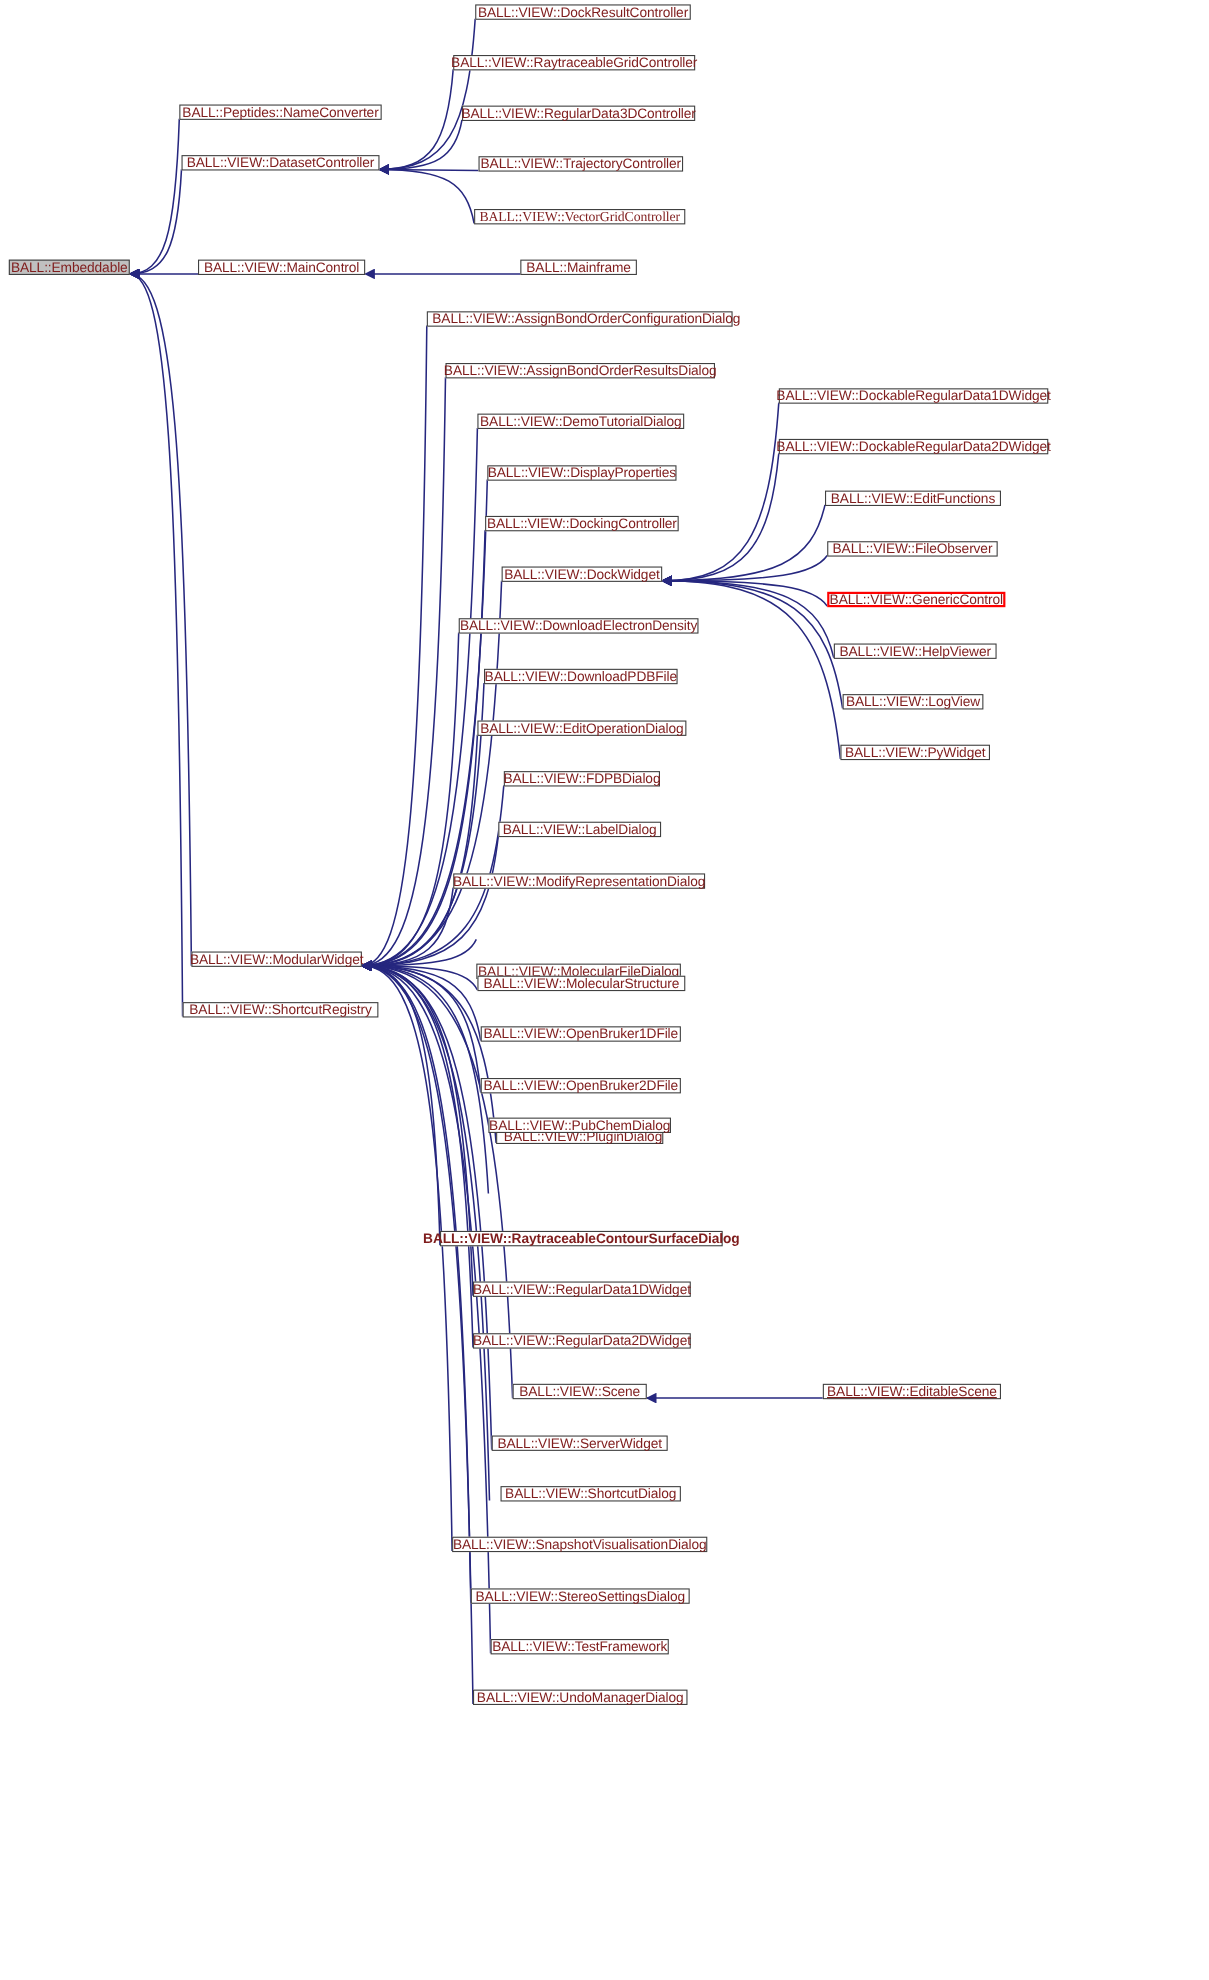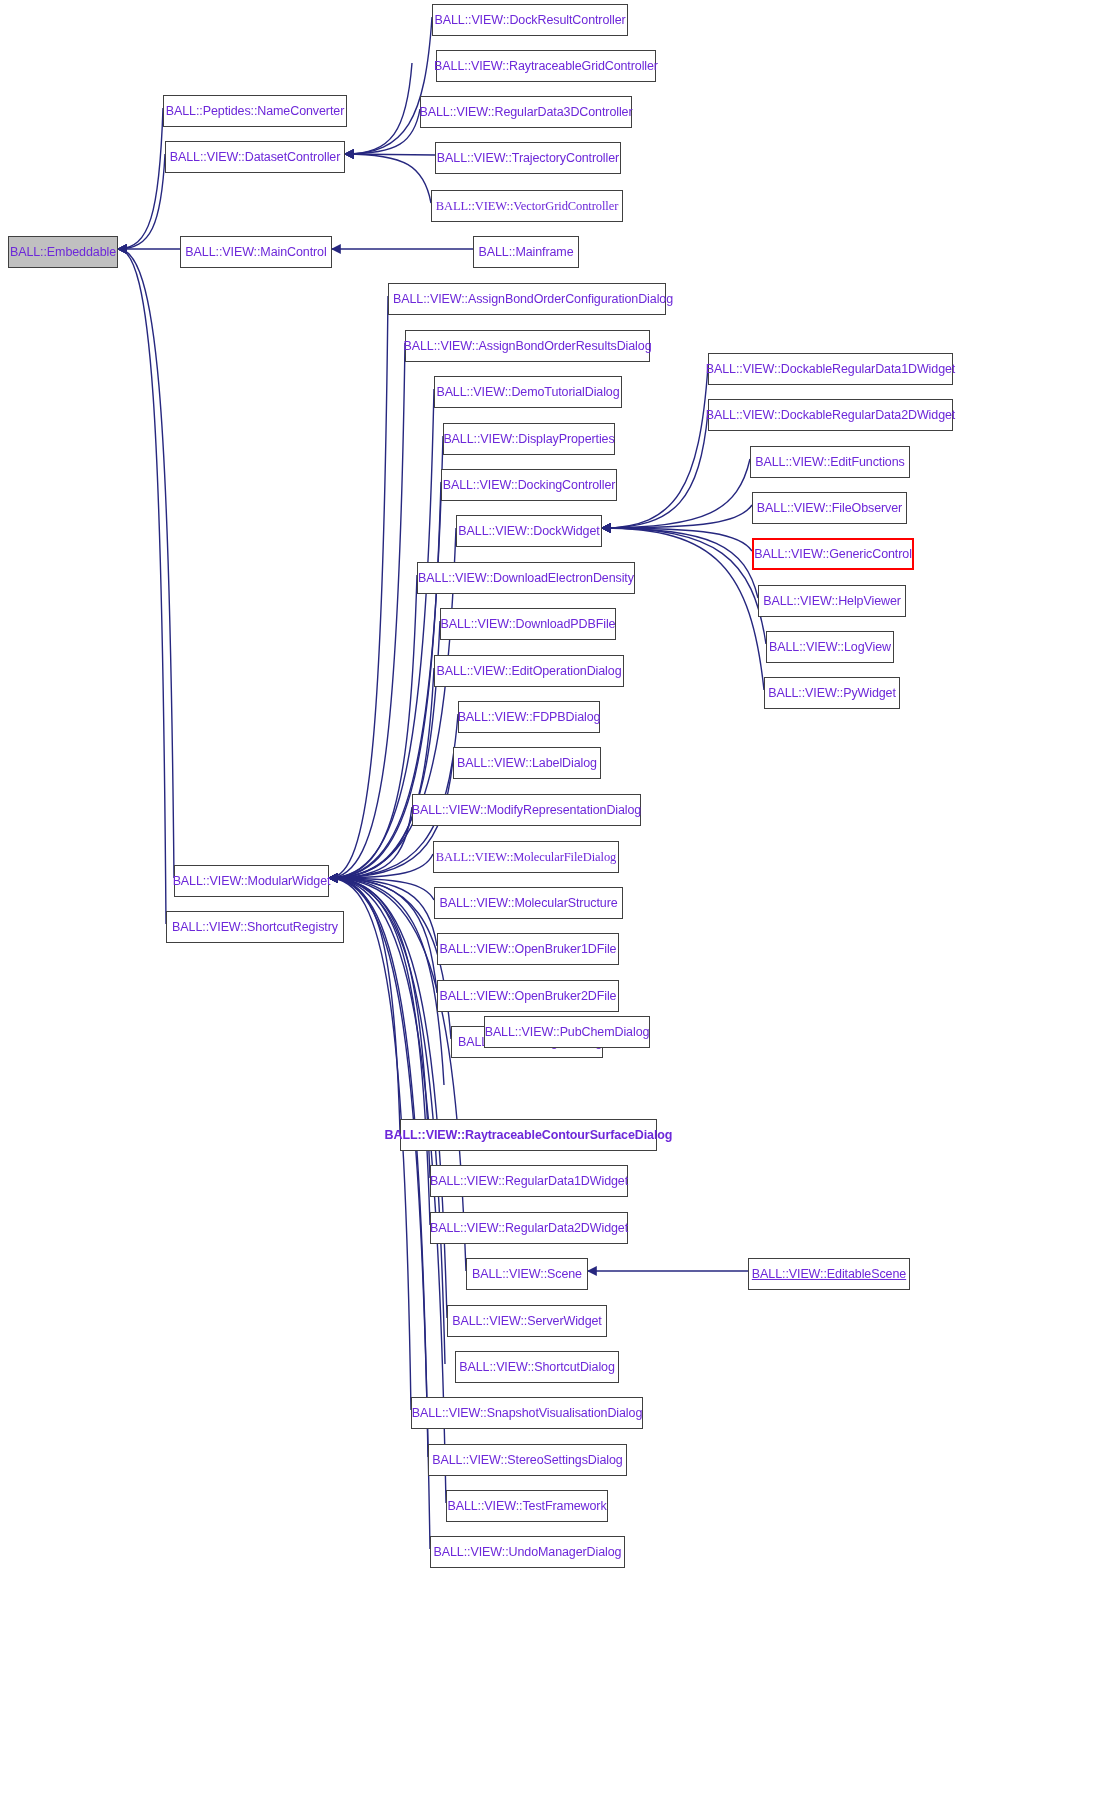--- a/index.html
+++ b/index.html
@@ -4,28 +4,28 @@
 <style>
   html,body{margin:0;padding:0;background:#ffffff;}
   body{font-family:"Liberation Sans","DejaVu Sans",sans-serif;}
   #canvas{position:relative;width:1099px;height:1800px;background:#fff;overflow:hidden;}
   svg#edges{position:absolute;left:0;top:0;width:1099px;height:1800px;pointer-events:none;}
   .node{
     position:absolute;
     box-sizing:border-box;
     border:1px solid #404040;
     background:#ffffff;
-    color:#6d28d9;
+    color:#7f1d1d;
     font-size:12.5px;
     line-height:1;
     display:flex;
     align-items:center;
     justify-content:center;
     white-space:nowrap;
-    height:32px;
+    height:14px;
     letter-spacing:-0.1px;
   }
   .node.root{ background:#c0c0c0; border-color:#404040; }
   .node.current{ border:2px solid #ff0000; }
 </style>
 </head>
 <body>
 
 <div id="canvas">
   <svg id="edges" xmlns="http://www.w3.org/2000/svg">
@@ -94,21 +94,21 @@
       </div>
       <div class="node" style="left: 165px; top: 141px; width: 180px;">
         <span>BALL::VIEW::DatasetController</span>
       </div>
       <div class="node" style="left: 180px; top: 236px; width: 152px;">
         <span>BALL::VIEW::MainControl</span>
       </div>
       <div class="node" style="left: 432px; top: 4px; width: 196px;">
         <span>BALL::VIEW::DockResultController</span>
       </div>
-      <div class="node" style="left: 412px; top: 50px; width: 220px; margin-left: 24px;">
+      <div class="node" style="left: 412px; top: 50px; width: 220px;">
         <span>BALL::VIEW::RaytraceableGridController</span>
       </div>
       <div class="node" style="left: 420px; top: 96px; width: 212px;">
         <span>BALL::VIEW::RegularData3DController</span>
       </div>
       <div class="node" style="left: 435px; top: 142px; width: 186px;">
         <span>BALL::VIEW::TrajectoryController</span>
       </div>
       <div class="node" style="left: 431px; top: 190px; width: 192px; font-family: Liberation Serif, serif;">
         <span>BALL::VIEW::VectorGridController</span>
@@ -145,36 +145,36 @@
       </div>
       <div class="node" style="left: 458px; top: 701px; width: 142px;">
         <span>BALL::VIEW::FDPBDialog</span>
       </div>
       <div class="node" style="left: 453px; top: 747px; width: 148px;">
         <span>BALL::VIEW::LabelDialog</span>
       </div>
       <div class="node" style="left: 412px; top: 794px; width: 229px;">
         <span>BALL::VIEW::ModifyRepresentationDialog</span>
       </div>
-      <div class="node" style="left: 433px; top: 841px; width: 186px; font-family: Liberation Serif, serif;">
+      <div class="node" style="left: 433px; top: 876px; width: 186px;">
         <span>BALL::VIEW::MolecularFileDialog</span>
       </div>
       <div class="node" style="left: 434px; top: 887px; width: 189px;">
         <span>BALL::VIEW::MolecularStructure</span>
       </div>
       <div class="node" style="left: 437px; top: 933px; width: 182px;">
         <span>BALL::VIEW::OpenBruker1DFile</span>
       </div>
       <div class="node" style="left: 437px; top: 980px; width: 182px;">
         <span>BALL::VIEW::OpenBruker2DFile</span>
       </div>
       <div class="node" style="left: 451px; top: 1026px; width: 152px; justify-content: flex-end;">
         <span>BALL::VIEW::PluginDialog</span>
       </div>
-      <div class="node" style="left: 444px; top: 1016px; width: 166px; margin-left: 40px;">
+      <div class="node" style="left: 444px; top: 1016px; width: 166px;">
         <span>BALL::VIEW::PubChemDialog</span>
       </div>
       <div class="node" style="left: 400px; top: 1119px; width: 257px; font-weight: bold;">
         <span>BALL::VIEW::RaytraceableContourSurfaceDialog</span>
       </div>
       <div class="node" style="left: 430px; top: 1165px; width: 198px;">
         <span>BALL::VIEW::RegularData1DWidget</span>
       </div>
       <div class="node" style="left: 430px; top: 1212px; width: 198px;">
         <span>BALL::VIEW::RegularData2DWidget</span>

